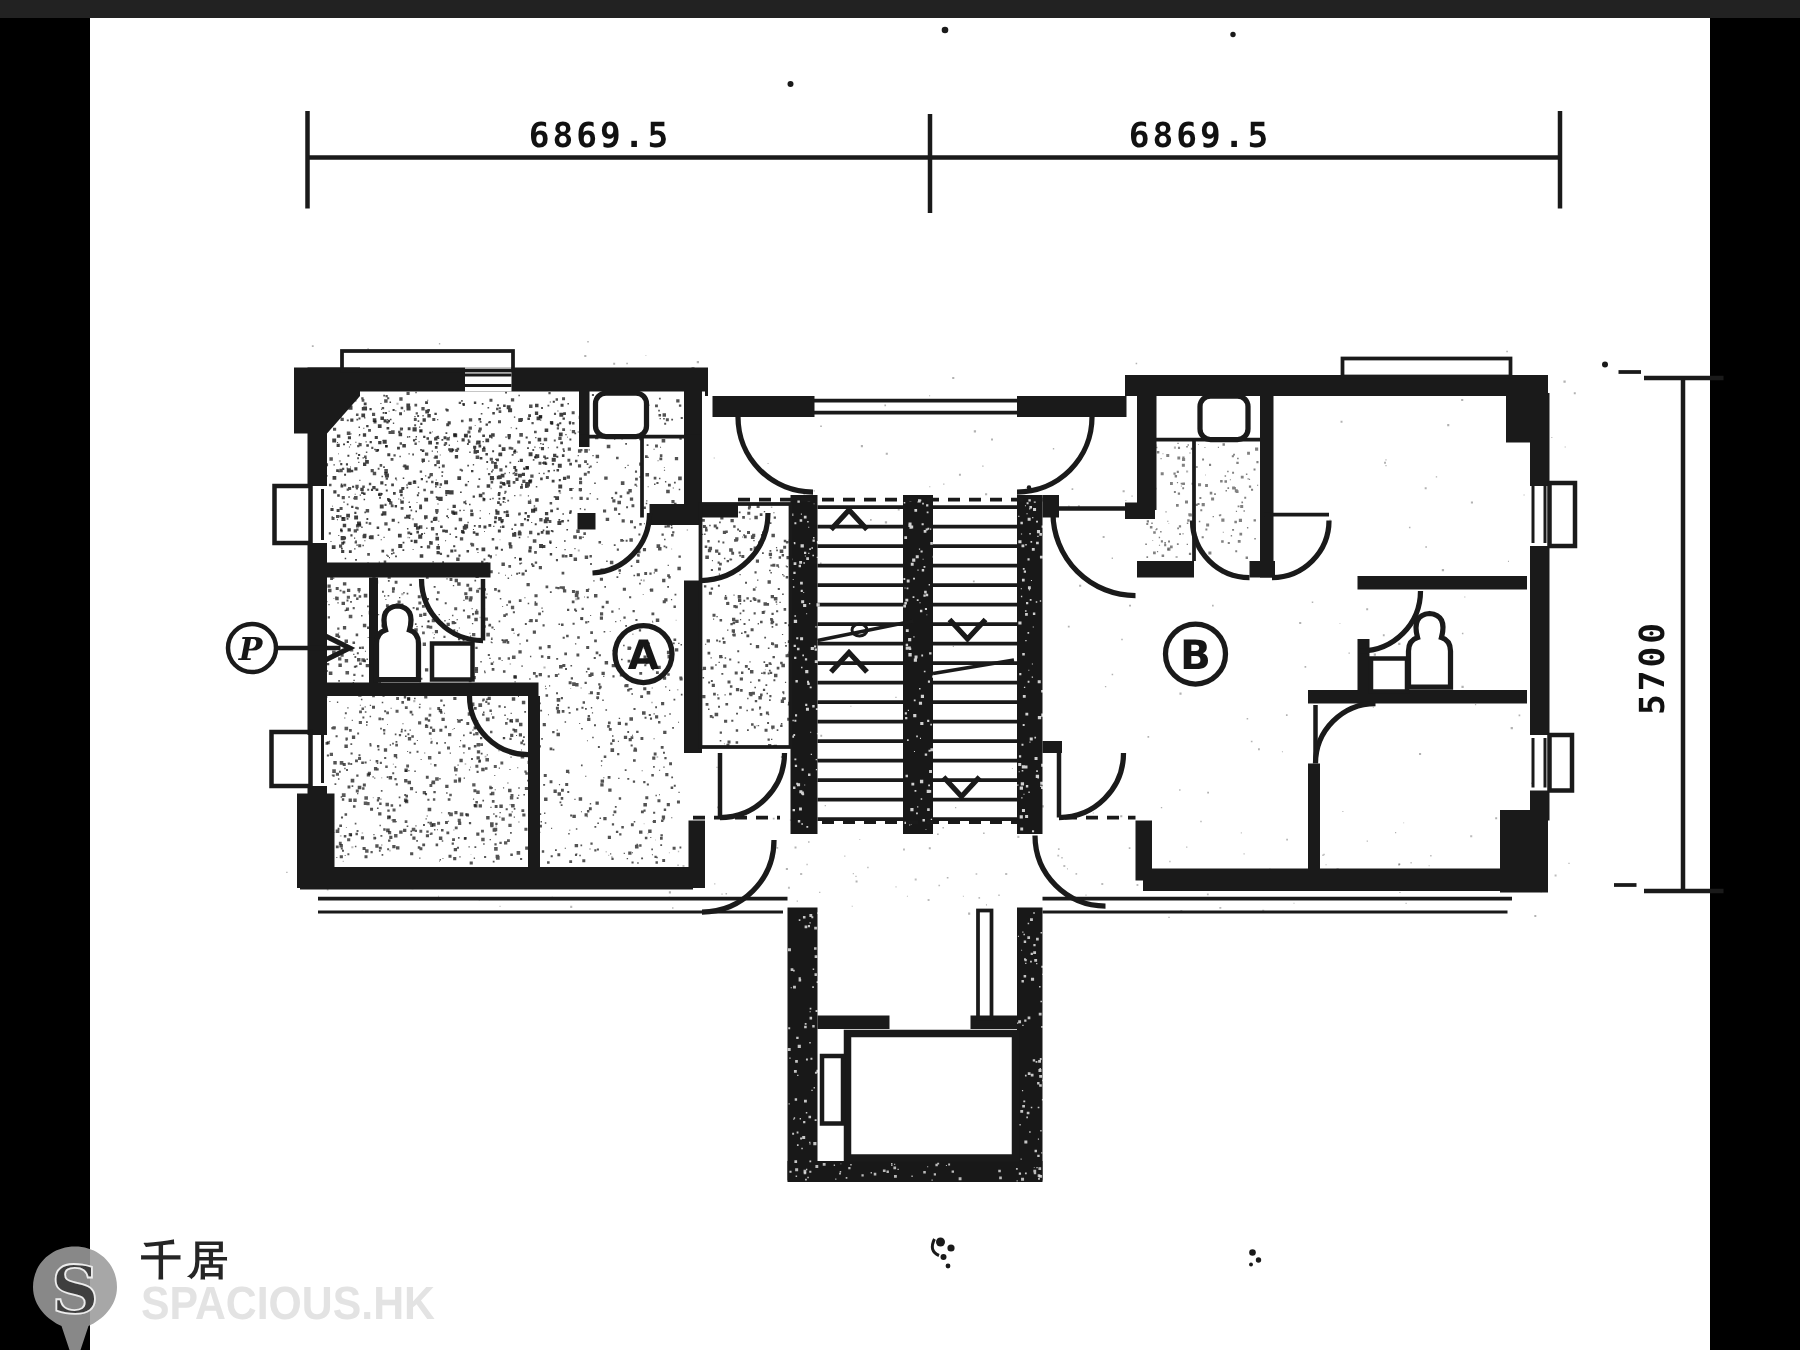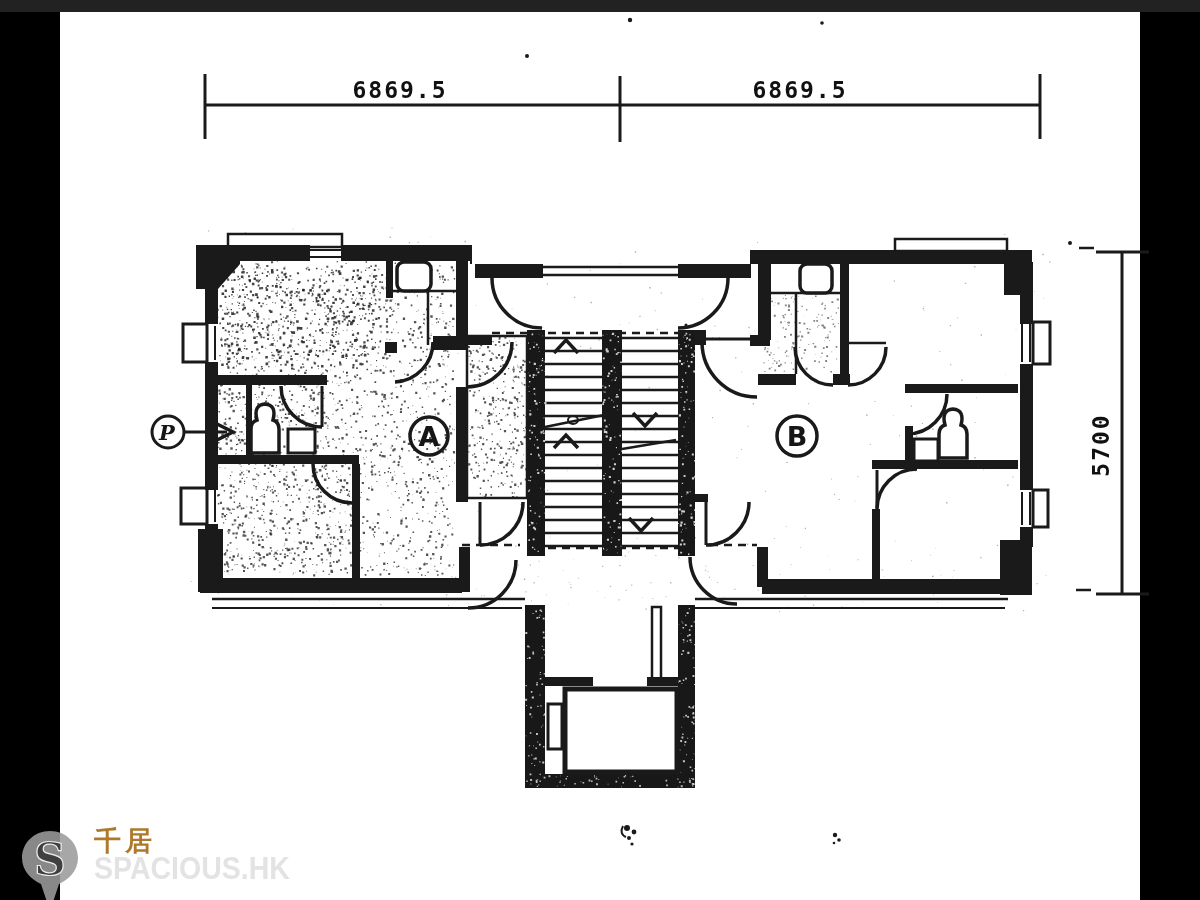--- a/index.html
+++ b/index.html
@@ -15,21 +15,21 @@
   .arc{fill:none;stroke:#1a1a1a;stroke-width:3.5;}
   .dash{fill:none;stroke:#1a1a1a;stroke-width:2.5;stroke-dasharray:8 6;}
   .fix{fill:#ffffff;stroke:#1a1a1a;}
   .dimtxt{font-family:"DejaVu Sans Mono",monospace;font-weight:bold;font-size:23px;
           fill:#111;letter-spacing:2px;}
   .lbltxt{font-family:"DejaVu Sans",sans-serif;font-weight:bold;font-size:27px;fill:#161616;}
   .ptxt{font-family:"DejaVu Serif",serif;font-style:italic;font-weight:bold;font-size:21px;fill:#161616;}
   
   .watermark{position:absolute;left:14px;top:815px;display:flex;align-items:flex-start;}
   .wm-text{margin-left:8px;display:flex;flex-direction:column;line-height:1;}
-  .wm-cn{font-family:"DejaVu Sans",sans-serif;font-weight:bold;font-size:27px;color:#a16207;
+  .wm-cn{font-family:"DejaVu Sans",sans-serif;font-weight:bold;font-size:27px;color:#000000;
          letter-spacing:4px;opacity:.85;}
   .wm-en{font-family:"Liberation Sans",sans-serif;font-weight:bold;font-size:31px;color:#e3e3e3;
          letter-spacing:0px;transform:scaleX(.92);transform-origin:left;margin-top:-1px;}
 </style>
 </head>
 <body>
 
 <div class="stage">
   <div class="band left"></div>
   <div class="band right"></div>

